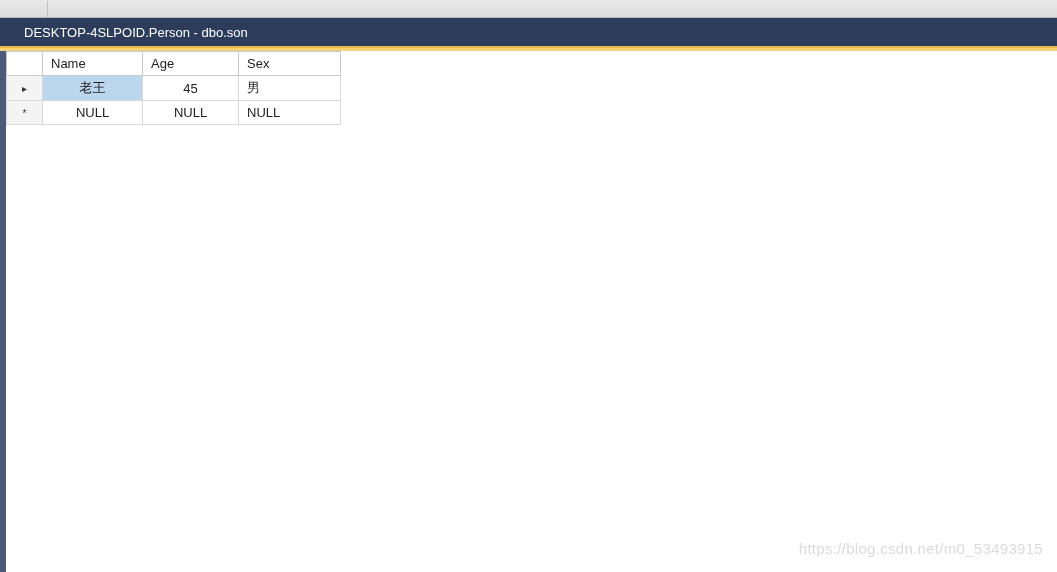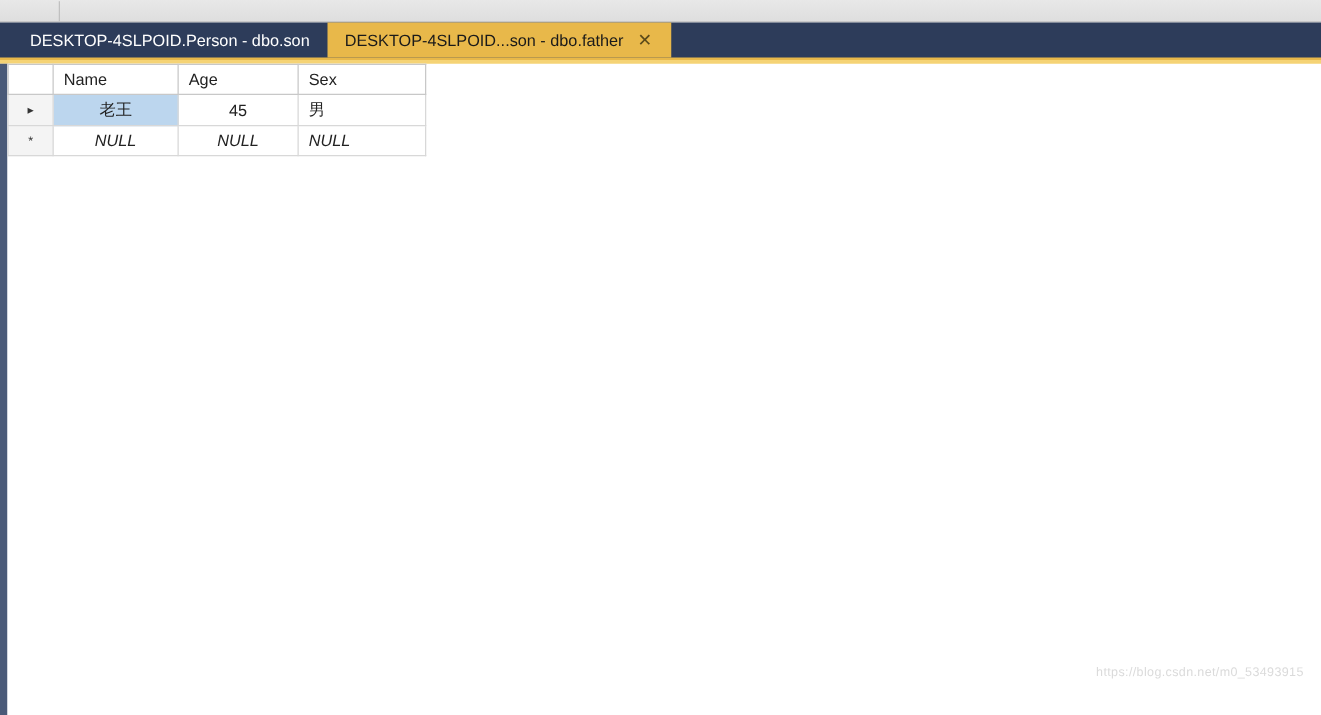--- a/index.html
+++ b/index.html
@@ -108,53 +108,48 @@
     }
     .corner-cell {
       width: 36px;
       background: #f4f4f4;
       border: 1px solid #c8c8c8;
     }
     td.selected-cell {
       background: #bcd6ee;
     }
     td.null-cell {
-      font-style: italic;
       color: #444;
     }
     .col-name { width: 100px; text-align: center; }
     .col-age { width: 96px; text-align: center; }
     .col-sex { width: 102px; }
     .row-indicator {
       font-size: 10px;
       color: #333;
     }
     .watermark {
       position: absolute;
       right: 14px;
-      bottom: 28px;
-      font-size: 10px;
+      bottom: 15px;
+      font-size: 15px;
       color: rgba(150,150,150,0.35);
       letter-spacing: 0.3px;
     }
   </style>
 </head>
 <body>
 
 <div class="top-toolbar-fragment">
   <div class="toolbar-segment"></div>
 </div>
 
 <div class="tab-bar">
   <div class="tab inactive">
     <span>DESKTOP-4SLPOID.Person - dbo.son</span>
-  </div>
-  <div class="tab active">
-    <span>DESKTOP-4SLPOID...son - dbo.father</span>
-    <span class="tab-close">✕</span>
   </div>
 </div>
 <div class="accent-line"></div>
 
 <div class="content-area">
   <div class="left-gutter"></div>
   <div class="grid-container">
     <table class="data-grid">
       <thead>
         <tr>

